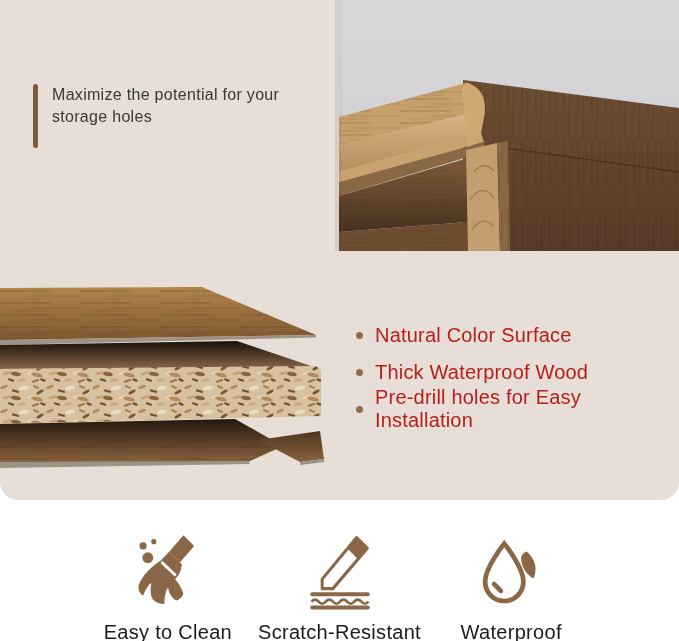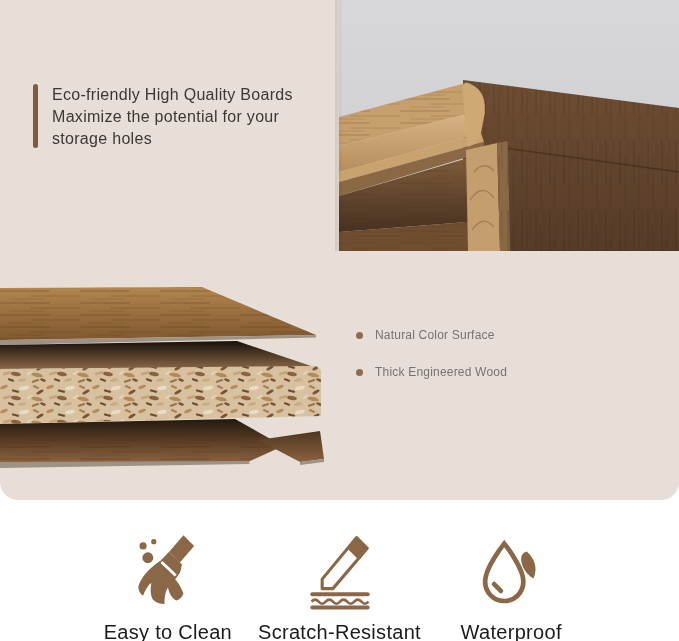--- a/index.html
+++ b/index.html
@@ -30,21 +30,21 @@
   .photo-wrap .edge-shadow{
     position:absolute;left:-4px;top:0;width:8px;height:251px;
     background:linear-gradient(to right, rgba(0,0,0,.10), rgba(0,0,0,0));
   }
   
   .bullet-list{
     position:absolute;left:356px;top:322px;width:310px;
   }
   .bullet-item{
     display:flex;align-items:center;height:26px;margin-bottom:11px;
-    color:#737373;font-size:12px;letter-spacing:.2px;
+    color:#b91c1c;font-size:20px;letter-spacing:.2px;
   }
   .bullet-dot{
     width:7px;height:7px;border-radius:50%;background:#8f6c4e;
     margin-right:12px;flex:0 0 auto;
   }
   
   .features-row{
     position:absolute;left:82px;top:534px;width:515px;
     display:flex;justify-content:space-between;
   }
@@ -57,21 +57,20 @@
   }
   svg{display:block;}
 </style>
 </head>
 <body>
 
 <div class="beige-panel"></div>
 
 <div class="accent-bar"></div>
 <div class="headline">
-  <span>Eco-friendly High Quality Boards</span>
   <span class="sub">Maximize the potential for your storage holes</span>
 </div>
 
 <div class="photo-wrap">
   <svg width="340" height="251" viewBox="339 0 340 251">
     <defs>
       <linearGradient id="bgGray" x1="0" y1="0" x2="0" y2="1">
         <stop offset="0" stop-color="#d8d7d9"></stop>
           <stop offset="1" stop-color="#cccbce"></stop>
       </linearGradient>
@@ -182,21 +181,25 @@
   <polygon points="300,462 324,459 324,462 300,465" fill="#9d9384"></polygon>
 </svg>
 
 <div class="bullet-list">
   <div class="bullet-item">
     <span class="bullet-dot"></span>
     <span>Natural Color Surface</span>
   </div>
   <div class="bullet-item">
     <span class="bullet-dot"></span>
-    <span>Thick Engineered Wood</span>
+    <span>Thick Waterproof Wood</span>
+  </div>
+  <div class="bullet-item">
+    <span class="bullet-dot"></span>
+    <span>Pre-drill holes for Easy Installation</span>
   </div>
 </div>
 
 <div class="features-row">
 
   <div class="feature">
     <div class="icon-box">
       <svg width="76" height="76" viewBox="0 0 64 64" fill="#8a6847">
         <circle cx="11" cy="10" r="3"></circle>
         <circle cx="20" cy="6.5" r="2.2"></circle>

